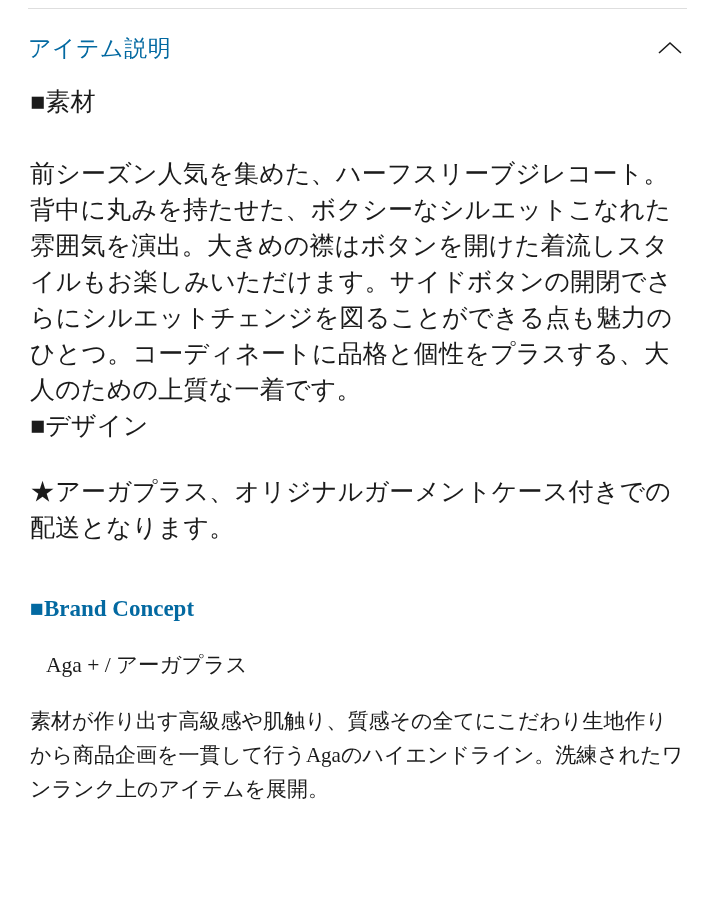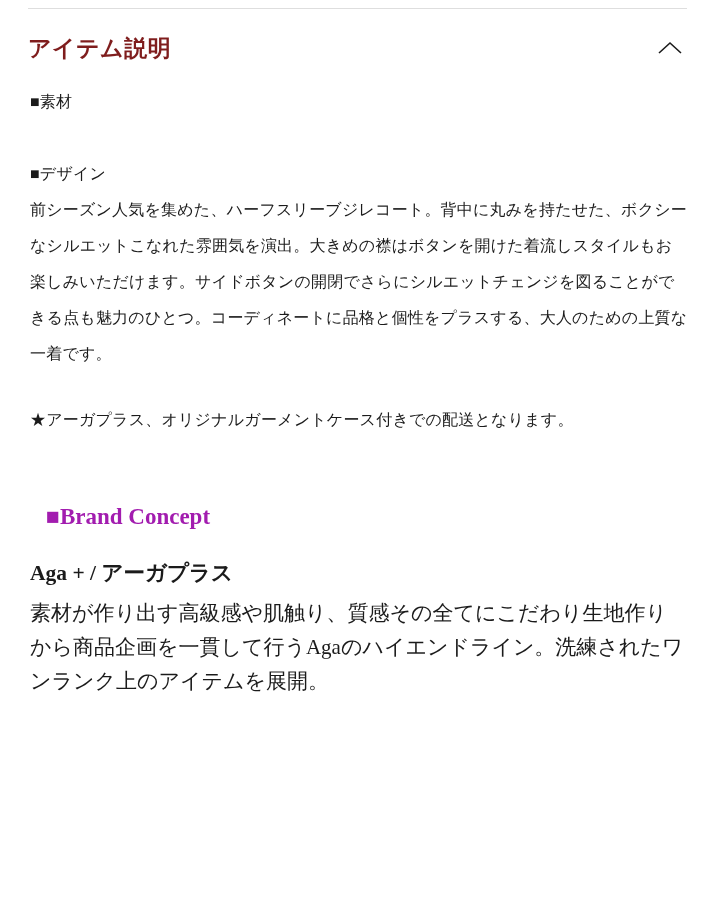--- a/index.html
+++ b/index.html
@@ -34,68 +34,67 @@
     top: 26px;
     left: 28px;
     right: 28px;
     height: 44px;
     display: flex;
     align-items: center;
     justify-content: space-between;
   }
   .section-title {
     font-family: "Liberation Sans", "DejaVu Sans", sans-serif;
-    font-weight: bold;
+    font-weight: normal;
     font-size: 23px;
     letter-spacing: 0.5px;
-    color: #7f1d1d;
+    color: #0369a1;
   }
   .chevron-btn {
     width: 34px;
     height: 34px;
     display: flex;
     align-items: center;
     justify-content: center;
     cursor: pointer;
   }
   .chevron-btn svg { display: block; }
 
   .body-wrap {
     position: absolute;
     top: 84px;
     left: 30px;
     width: 658px;
   }
   p.para {
     margin: 0 0 0 0;
-    font-size: 16px;
+    font-size: 25px;
     line-height: 36px;
     letter-spacing: 0.2px;
     color: #1b1b1b;
     text-align: left;
   }
   .gap-sm { height: 6px; }
   .gap-md { height: 30px; }
   .gap-lg { height: 36px; }
   .gap-xl { height: 46px; }
 
   .brand-heading {
     font-family: "Liberation Serif", "DejaVu Serif", serif;
     font-weight: bold;
     font-size: 23px;
     line-height: 34px;
-    color: #a21caf;
-    margin: 16px;
+    color: #0369a1;
+    margin: 0;
   }
   .brand-name {
     font-size: 21.5px;
     line-height: 34px;
-    margin: 0;
+    margin: 16px;
     color: #1b1b1b;
-    font-weight: bold;
   }
   .brand-desc {
     font-size: 21px;
     line-height: 34px;
     margin: 0;
     color: #1b1b1b;
   }
 </style>
 </head>
 <body>
@@ -112,22 +111,22 @@
       </svg>
     </div>
   </div>
 
   <div class="body-wrap">
 
     <p class="para">■素材</p>
 
     <div class="gap-lg"></div>
 
+    <p class="para">前シーズン人気を集めた、ハーフスリーブジレコート。背中に丸みを持たせた、ボクシーなシルエットこなれた雰囲気を演出。大きめの襟はボタンを開けた着流しスタイルもお楽しみいただけます。サイドボタンの開閉でさらにシルエットチェンジを図ることができる点も魅力のひとつ。コーディネートに品格と個性をプラスする、大人のための上質な一着です。</p>
     <p class="para">■デザイン</p>
-    <p class="para">前シーズン人気を集めた、ハーフスリーブジレコート。背中に丸みを持たせた、ボクシーなシルエットこなれた雰囲気を演出。大きめの襟はボタンを開けた着流しスタイルもお楽しみいただけます。サイドボタンの開閉でさらにシルエットチェンジを図ることができる点も魅力のひとつ。コーディネートに品格と個性をプラスする、大人のための上質な一着です。</p>
 
     <div class="gap-md"></div>
 
     <p class="para">★アーガプラス、オリジナルガーメントケース付きでの配送となります。</p>
 
     <div class="gap-xl"></div>
 
     <p class="brand-heading">■Brand Concept</p>
 
     <div class="gap-sm"></div>

